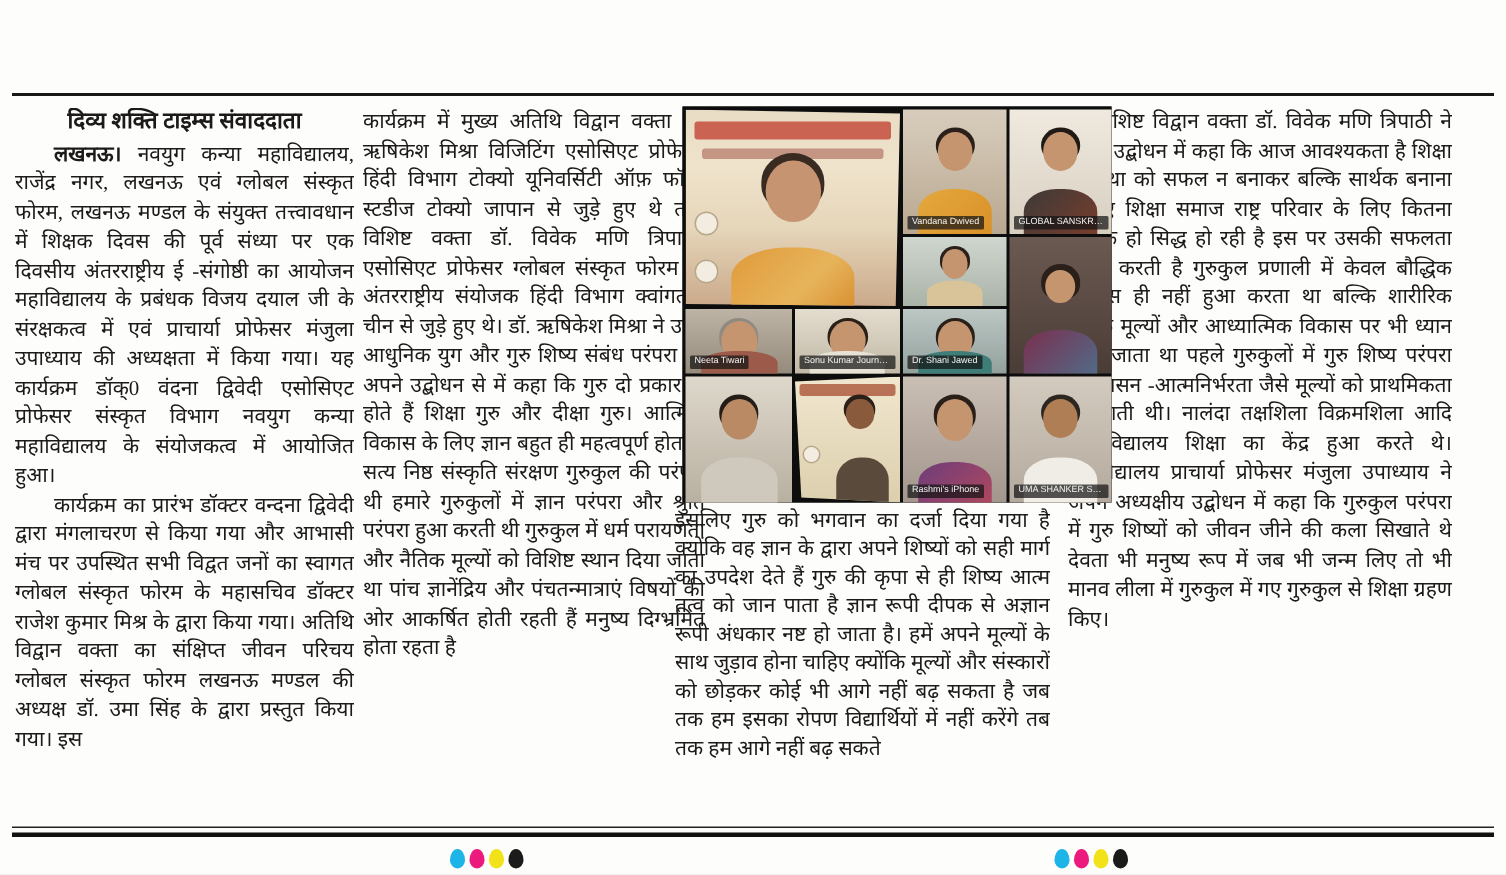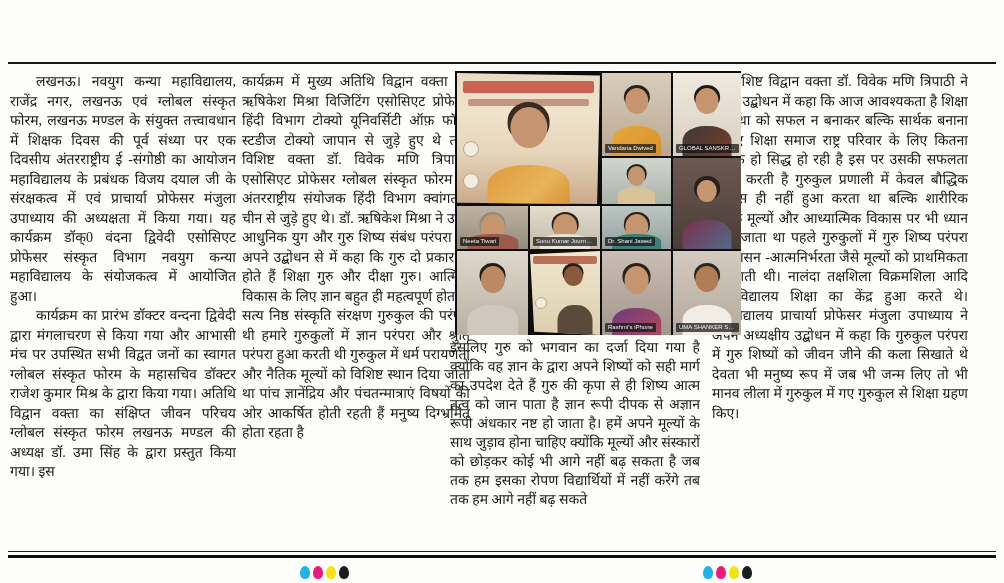--- a/index.html
+++ b/index.html
@@ -24,21 +24,21 @@
   }
   #col1 { left:10px;  width:226px; }
   #col2 { left:242px; width:228px; }
   #col3 { left:450px; top:338px; width:250px; height:214px; line-height:19px; }
   #col4 { left:712px; width:256px; }
   .col p { text-indent:26px; }
   .byline {
     text-align:center; font-weight:700; font-size:15px; text-indent:0 !important;
     margin-bottom:2px;
   }
-  .dateline { font-weight:400; }
+  .dateline { font-weight:700; }
   
   #collage {
     position:absolute; left:455px; top:71px; width:286px; height:264px;
     background:#0d0d0d; border:2px solid #0d0d0d;
     display:grid; gap:2px;
     grid-template-columns:71px 70px 69px 68px;
     grid-template-rows:83px 46px 43px 84px;
   }
   .tile { position:relative; overflow:hidden; }
   .t-main   { grid-column:1/3; grid-row:1/3; background:linear-gradient(180deg,#e8dcc4 0%,#efe3cb 30%,#e6d6ba 60%,#caa98a 100%); clip-path:polygon(0 0,100% 2%,98% 100%,0 99%); }
@@ -83,20 +83,21 @@
   .dot { width:10px; height:13px; border-radius:50% 50% 50% 50% / 58% 58% 42% 42%; }
 </style>
 </head>
 <body>
 
 <div id="page">
 
   <div class="rule-headline"></div>
 
   <div class="col" id="col1">
+    <div class="byline">दिव्य शक्ति टाइम्स संवाददाता</div>
     <p><span class="dateline">लखनऊ।</span><span> नवयुग कन्या महाविद्यालय, राजेंद्र नगर, लखनऊ एवं ग्लोबल संस्कृत फोरम, लखनऊ मण्डल के संयुक्त तत्त्वावधान में शिक्षक दिवस की पूर्व संध्या पर एक दिवसीय अंतरराष्ट्रीय ई -संगोष्ठी का आयोजन महाविद्यालय के प्रबंधक विजय दयाल जी के संरक्षकत्व में एवं प्राचार्या प्रोफेसर मंजुला उपाध्याय की अध्यक्षता में किया गया। यह कार्यक्रम डॉक्0 वंदना द्विवेदी एसोसिएट प्रोफेसर संस्कृत विभाग नवयुग कन्या महाविद्यालय के संयोजकत्व में आयोजित हुआ।</span></p>
     <p><span>कार्यक्रम का प्रारंभ डॉक्टर वन्दना द्विवेदी द्वारा मंगलाचरण से किया गया और आभासी मंच पर उपस्थित सभी विद्वत जनों का स्वागत ग्लोबल संस्कृत फोरम के महासचिव डॉक्टर राजेश कुमार मिश्र के द्वारा किया गया। अतिथि विद्वान वक्ता का संक्षिप्त जीवन परिचय ग्लोबल संस्कृत फोरम लखनऊ मण्डल की अध्यक्ष डॉ. उमा सिंह के द्वारा प्रस्तुत किया गया। इस</span></p>
   </div>
 
   <div class="col" id="col2">
     <p style="text-indent:0"><span>कार्यक्रम में मुख्य अतिथि विद्वान वक्ता डॉ. ऋषिकेश मिश्रा विजिटिंग एसोसिएट प्रोफेसर हिंदी विभाग टोक्यो यूनिवर्सिटी ऑफ़ फॉरेन स्टडीज टोक्यो जापान से जुड़े हुए थे तथा विशिष्ट वक्ता डॉ. विवेक मणि त्रिपाठी, एसोसिएट प्रोफेसर ग्लोबल संस्कृत फोरम के अंतरराष्ट्रीय संयोजक हिंदी विभाग क्वांगतोंग चीन से जुड़े हुए थे। डॉ. ऋषिकेश मिश्रा ने उत्तर आधुनिक युग और गुरु शिष्य संबंध परंपरा पर अपने उद्बोधन से में कहा कि गुरु दो प्रकार के होते हैं शिक्षा गुरु और दीक्षा गुरु। आत्मिक विकास के लिए ज्ञान बहुत ही महत्वपूर्ण होता है सत्य निष्ठ संस्कृति संरक्षण गुरुकुल की परंपरा थी हमारे गुरुकुलों में ज्ञान परंपरा और श्रुति परंपरा हुआ करती थी गुरुकुल में धर्म परायणता और नैतिक मूल्यों को विशिष्ट स्थान दिया जाता था पांच ज्ञानेंद्रिय और पंचतन्मात्राएं विषयों की ओर आकर्षित होती रहती हैं मनुष्य दिग्भ्रमित होता रहता है</span></p>
   </div>
 
   <div class="col" id="col3">
     <p style="text-indent:0"><span>इसलिए गुरु को भगवान का दर्जा दिया गया है क्योंकि वह ज्ञान के द्वारा अपने शिष्यों को सही मार्ग का उपदेश देते हैं गुरु की कृपा से ही शिष्य आत्म तत्व को जान पाता है ज्ञान रूपी दीपक से अज्ञान रूपी अंधकार नष्ट हो जाता है। हमें अपने मूल्यों के साथ जुड़ाव होना चाहिए क्योंकि मूल्यों और संस्कारों को छोड़कर कोई भी आगे नहीं बढ़ सकता है जब तक हम इसका रोपण विद्यार्थियों में नहीं करेंगे तब तक हम आगे नहीं बढ़ सकते</span></p>

